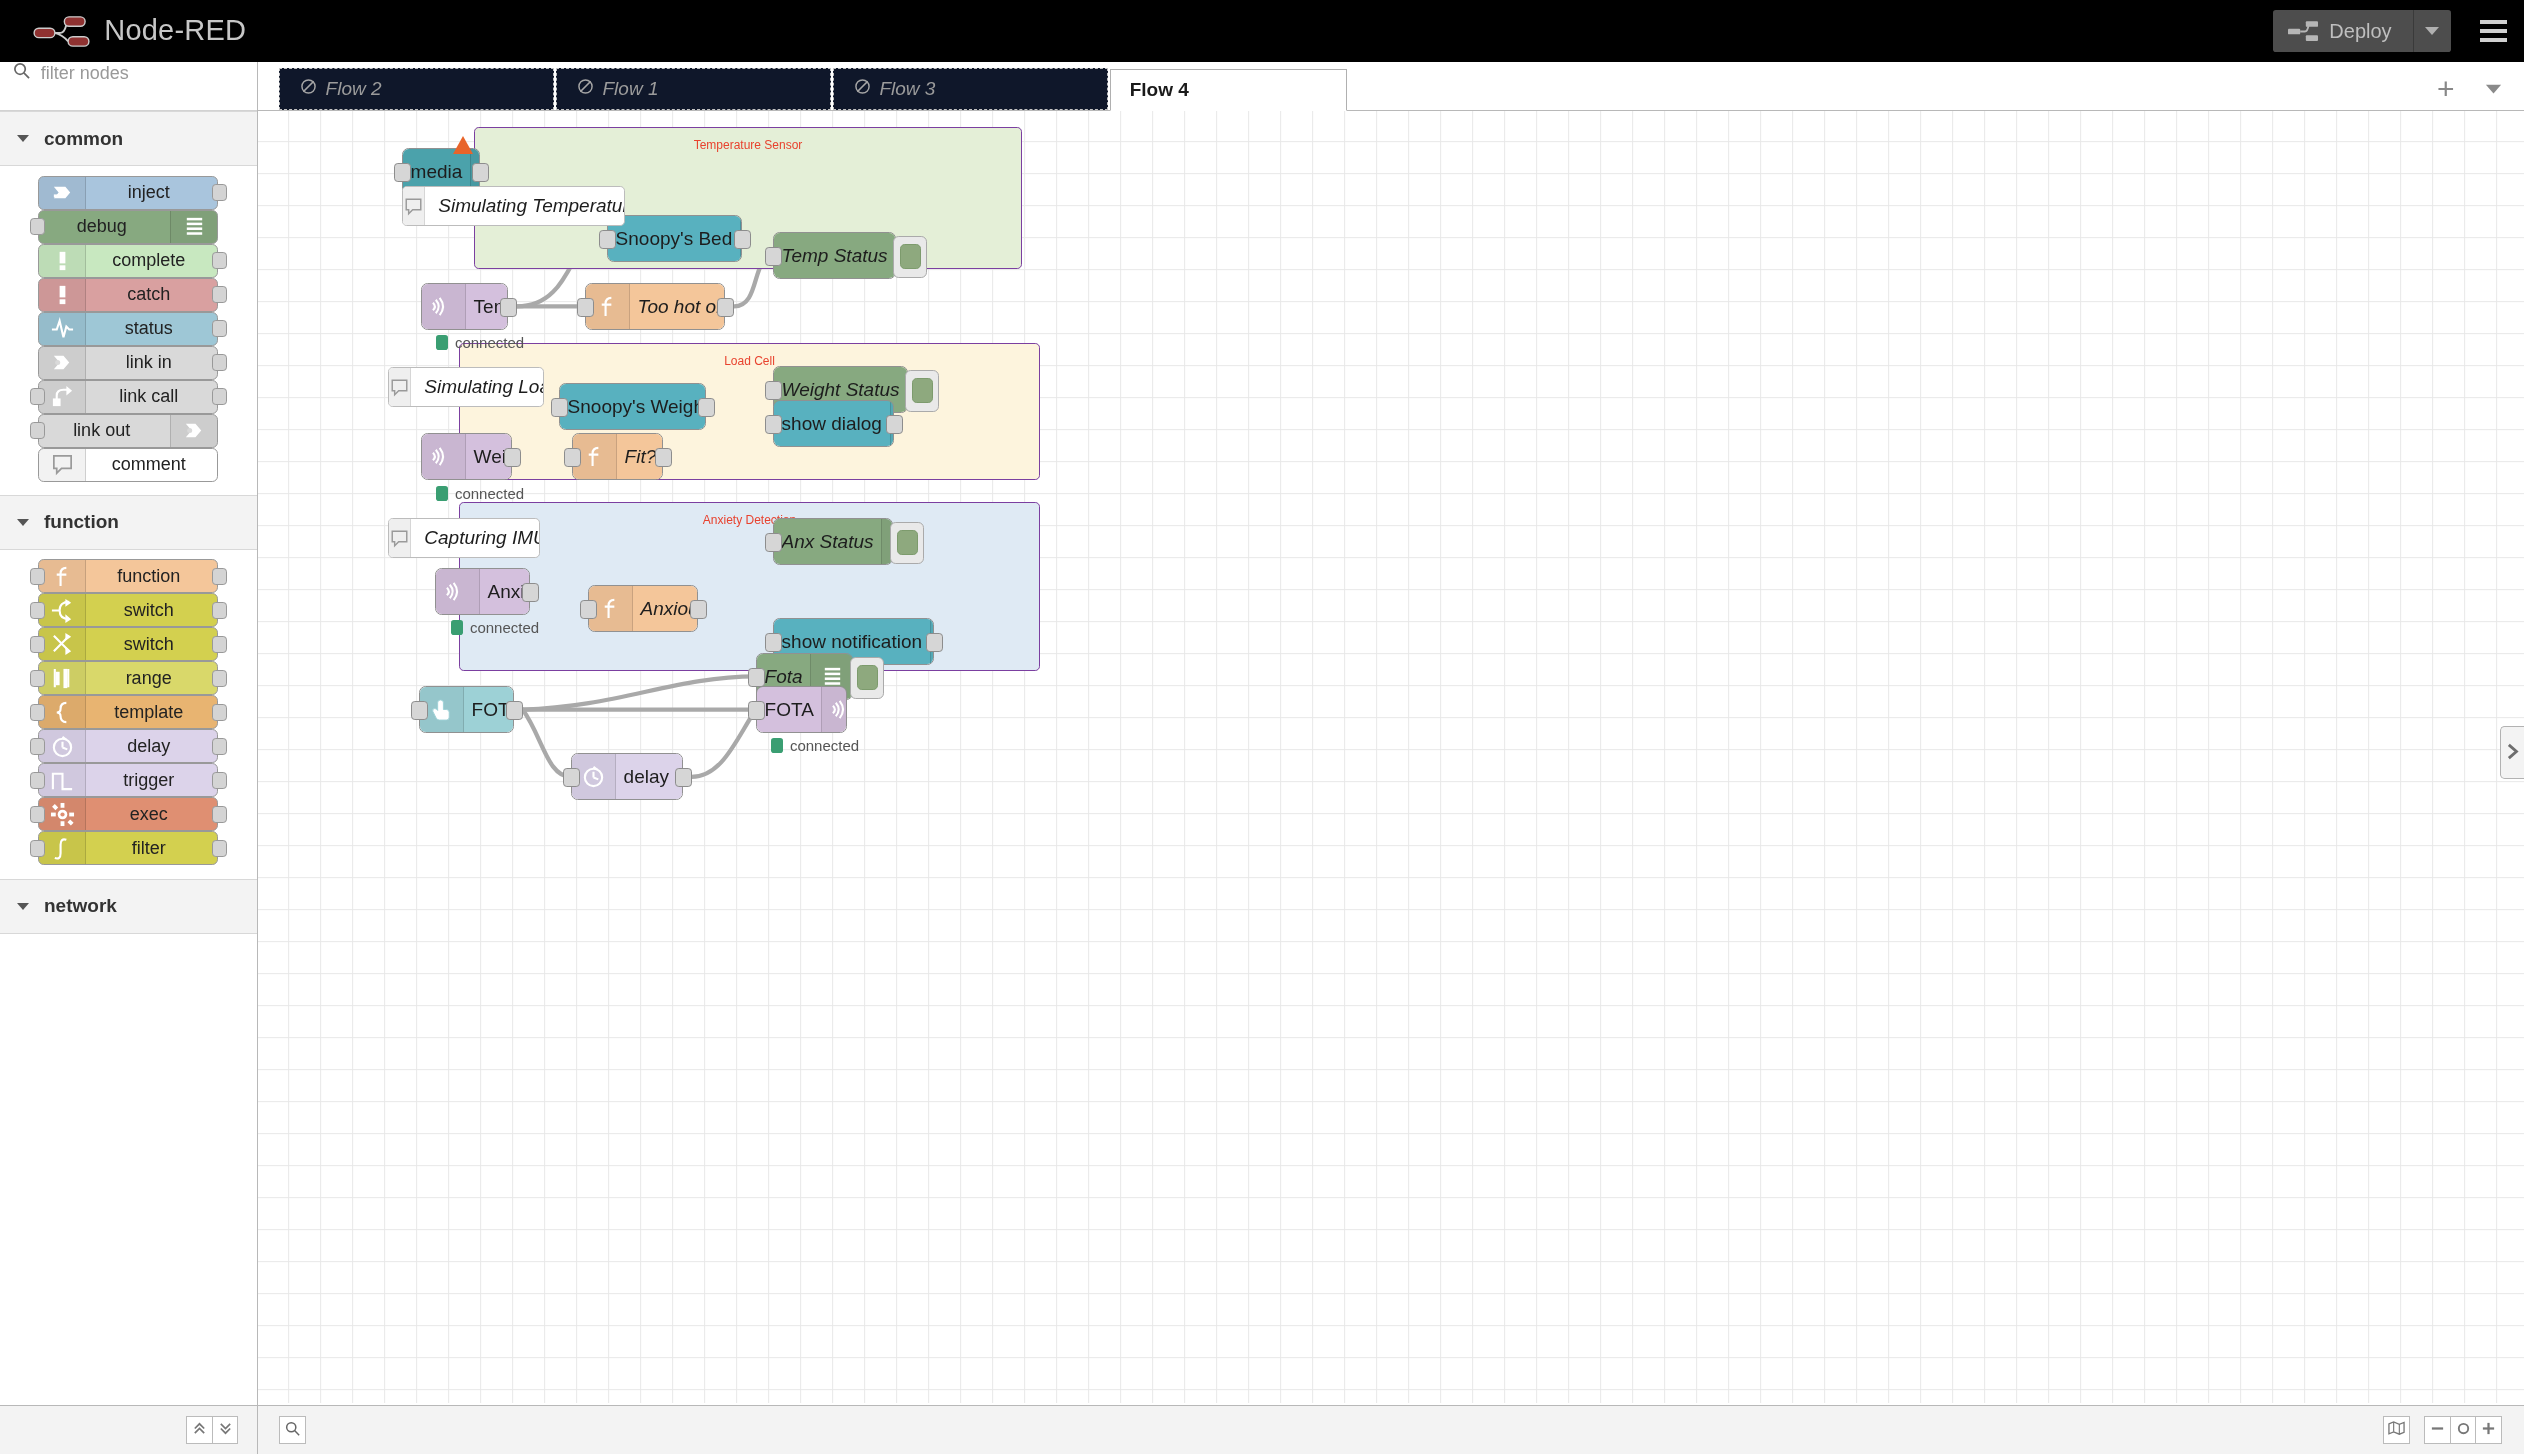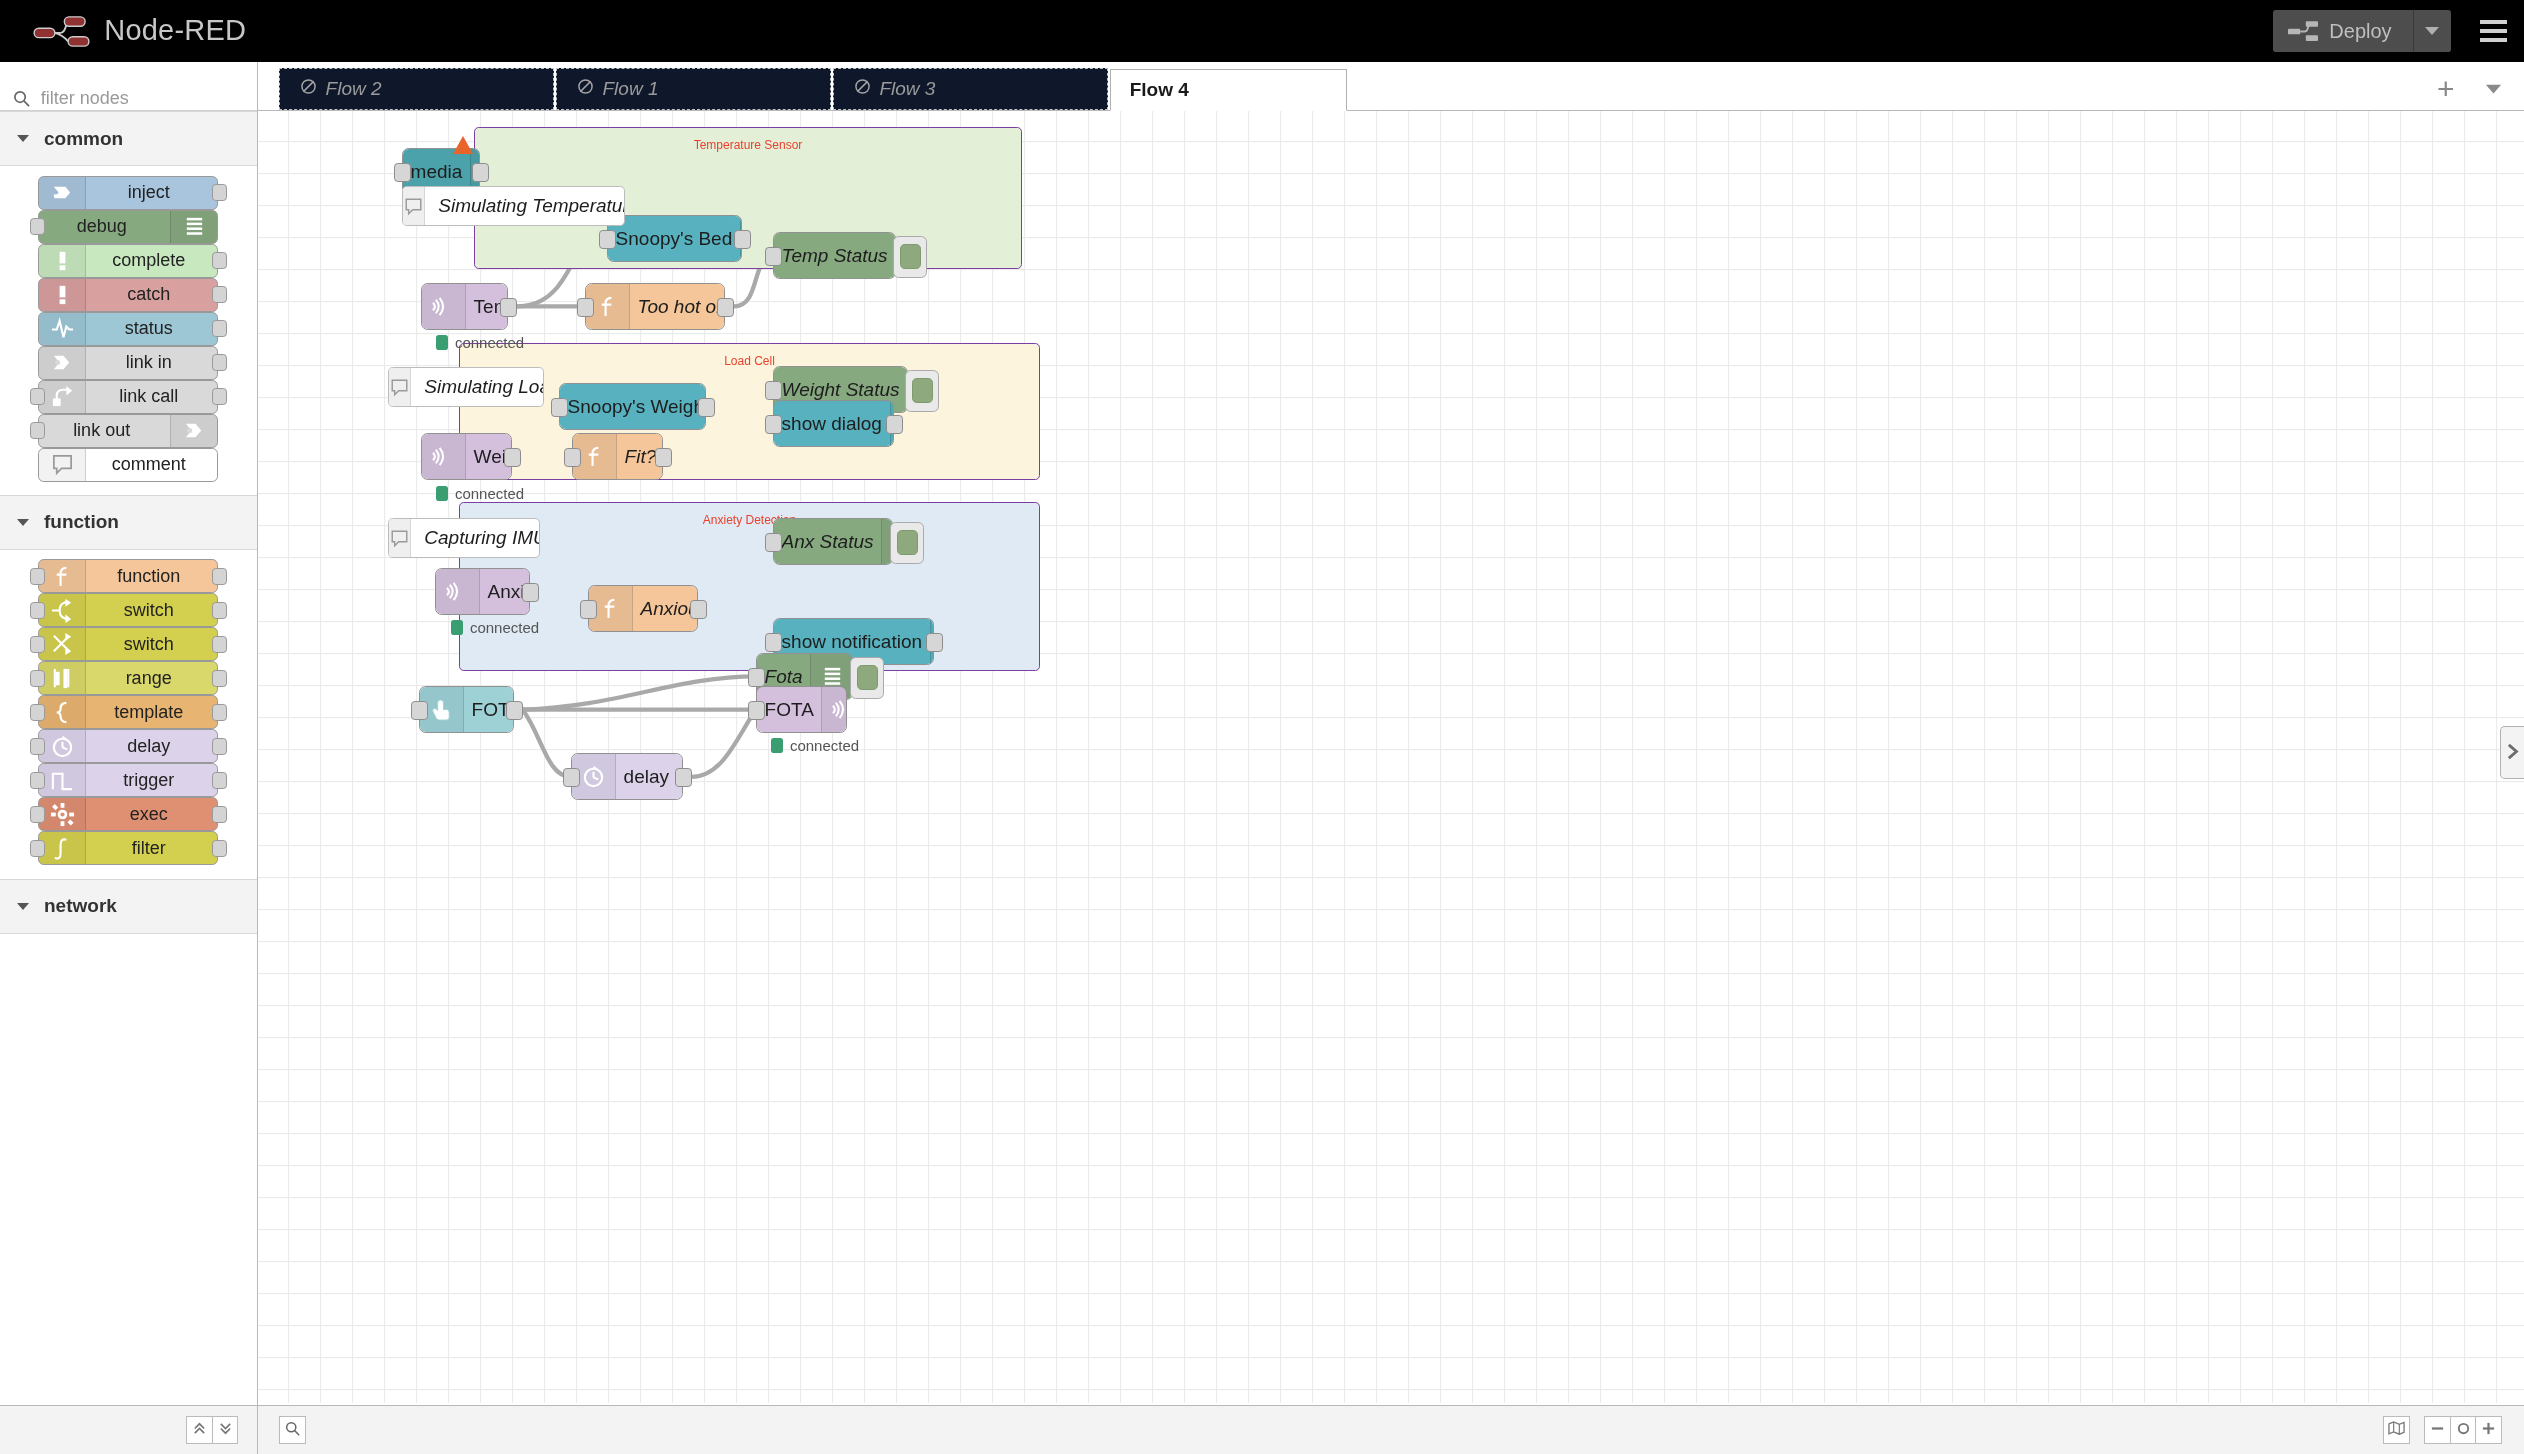--- a/index.html
+++ b/index.html
@@ -54,21 +54,21 @@
 
   
   #palette {
     position: absolute; top: 62px; left: 0;
     width: 258px; height: 1393px;
     background: #fff; border-right: 0.9px solid #b8b8b8;
     overflow: hidden;
   }
   #palette-search {
     height: 49px; border-bottom: 0.9px solid #d2d2d2;
-    display: flex; align-items: flex-end; padding-left: 13.3px;
+    display: flex; align-items: flex-start; padding-left: 13.3px;
   }
   #palette-search .mag { margin-right: 8.5px; }
   #palette-search input {
     border: none; outline: none; font-size: 18px; color: #555;
     font-family: "Liberation Sans", sans-serif; width: 190px; background: transparent;
   }
   #palette-search input::placeholder { color: #999; }
   .cat-header {
     height: 55px; background: #f3f3f3; border-bottom: 0.9px solid #d8d8d8;
     border-top: 0.9px solid #d8d8d8;

